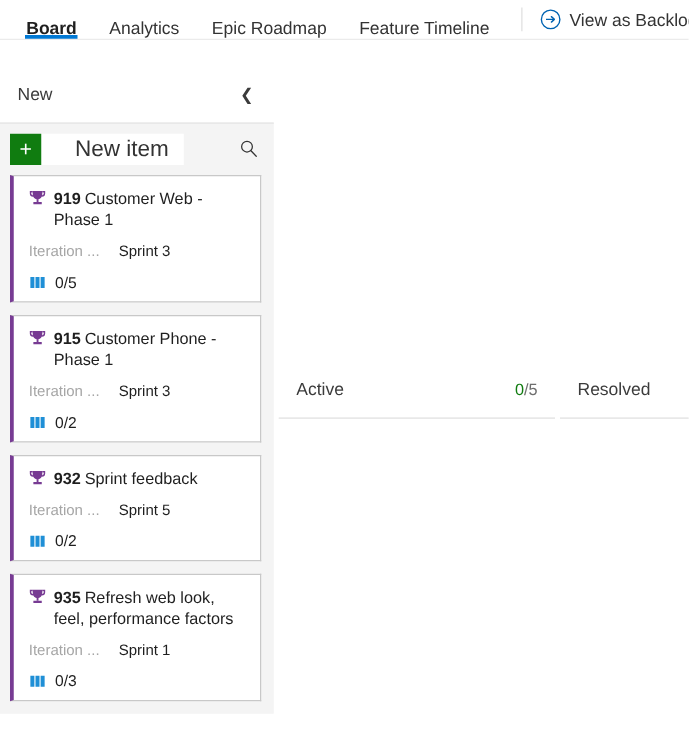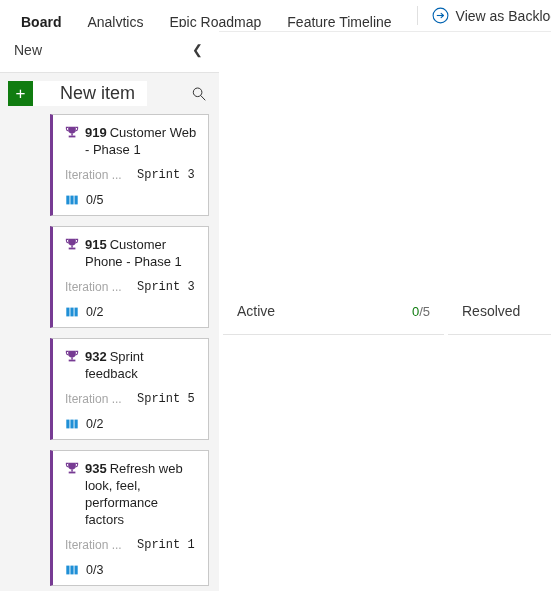--- a/index.html
+++ b/index.html
@@ -149,21 +149,20 @@
     font-size: 18px;
     color: #333333;
     white-space: nowrap;
   }
   .spacer { flex: 1 1 auto; }
   .search-icon { cursor: pointer; display: flex; align-items: center; }
 
   
   .cards {
     padding: 0 10px 0 8px;
-    margin-left: 42px;
   }
   .card {
     background: #ffffff;
     border: 1px solid #c8c8c8;
     border-left: 3px solid #773b93;
     box-sizing: border-box;
     margin-bottom: 10px;
     padding: 9px 10px 8px 12px;
     cursor: pointer;
   }
@@ -191,21 +190,21 @@
     margin-top: 10px;
     font-size: 12px;
   }
   .meta-label {
     color: #a6a6a6;
     width: 72px;
     flex: 0 0 72px;
     white-space: nowrap;
     overflow: hidden;
   }
-  .meta-value { color: #1f1f1f; font-family: Liberation Mono, monospace; }
+  .meta-value { color: #1f1f1f; }
   .card-footer {
     display: flex;
     align-items: center;
     gap: 7px;
     margin-top: 11px;
   }
   .book-icon { flex: 0 0 14px; }
   .book-icon svg { display: block; }
   .child-count { font-size: 12.5px; color: #1f1f1f; }
 </style>

